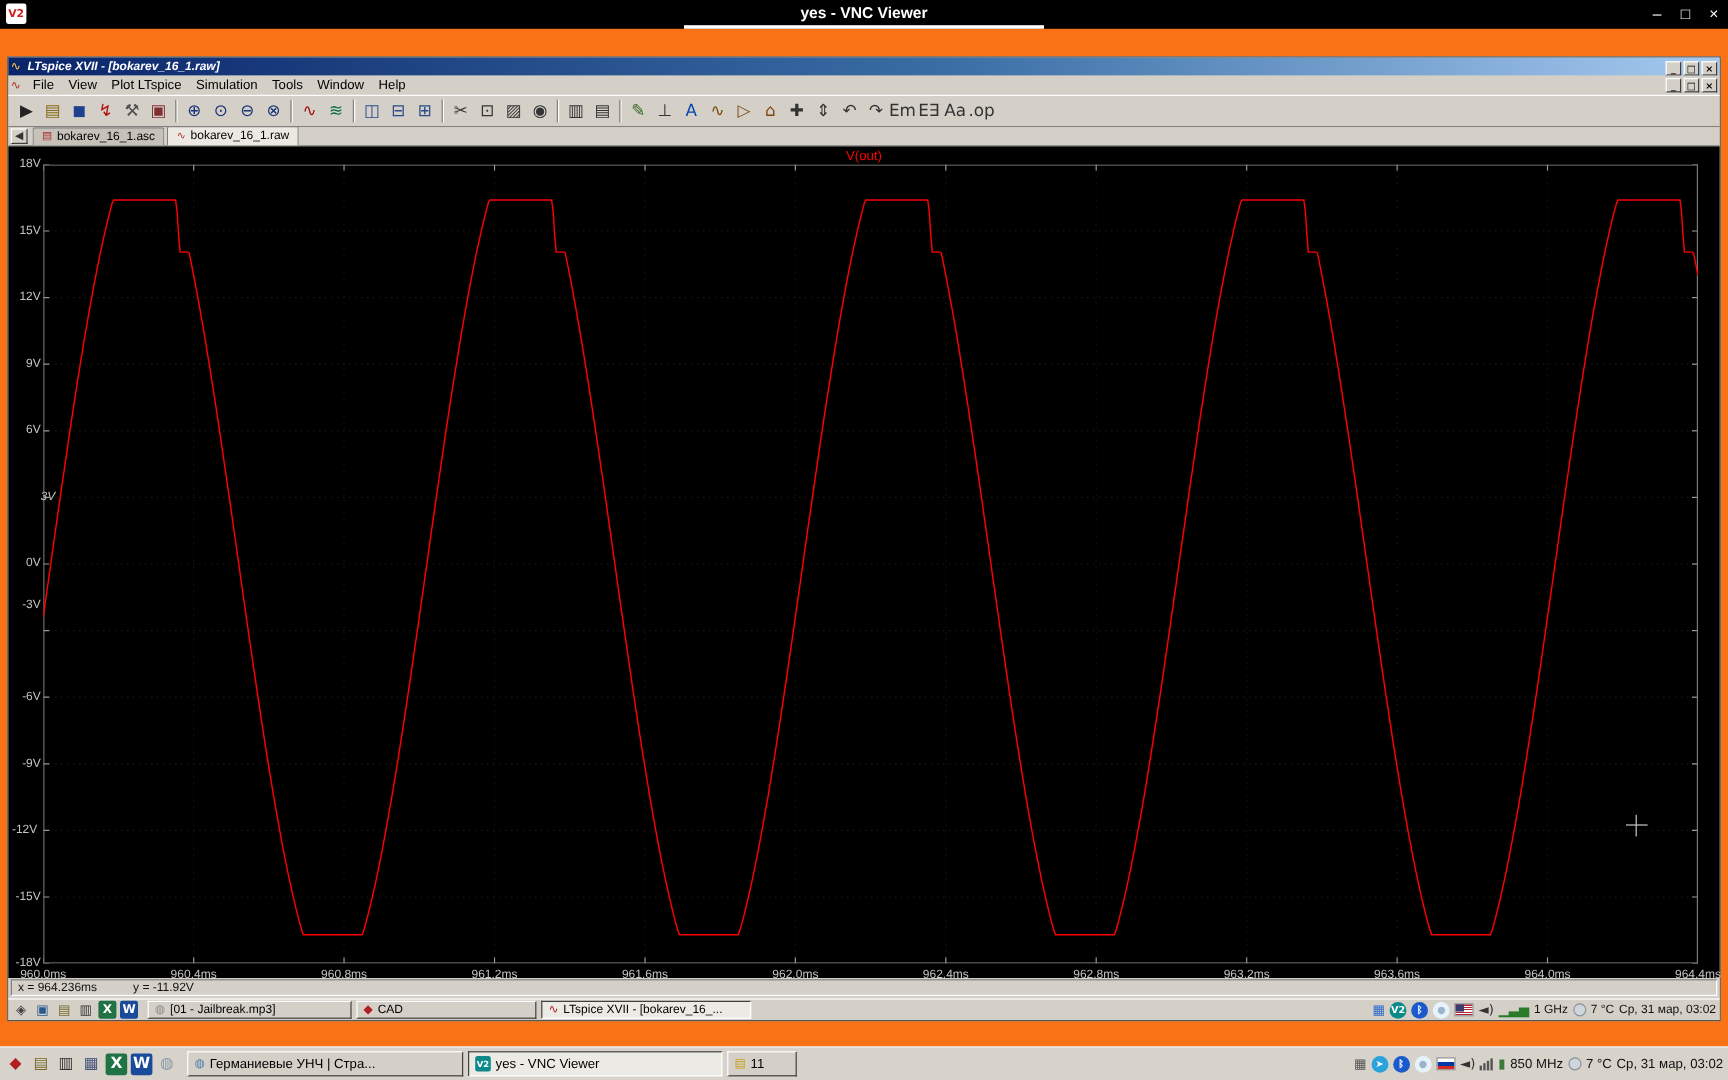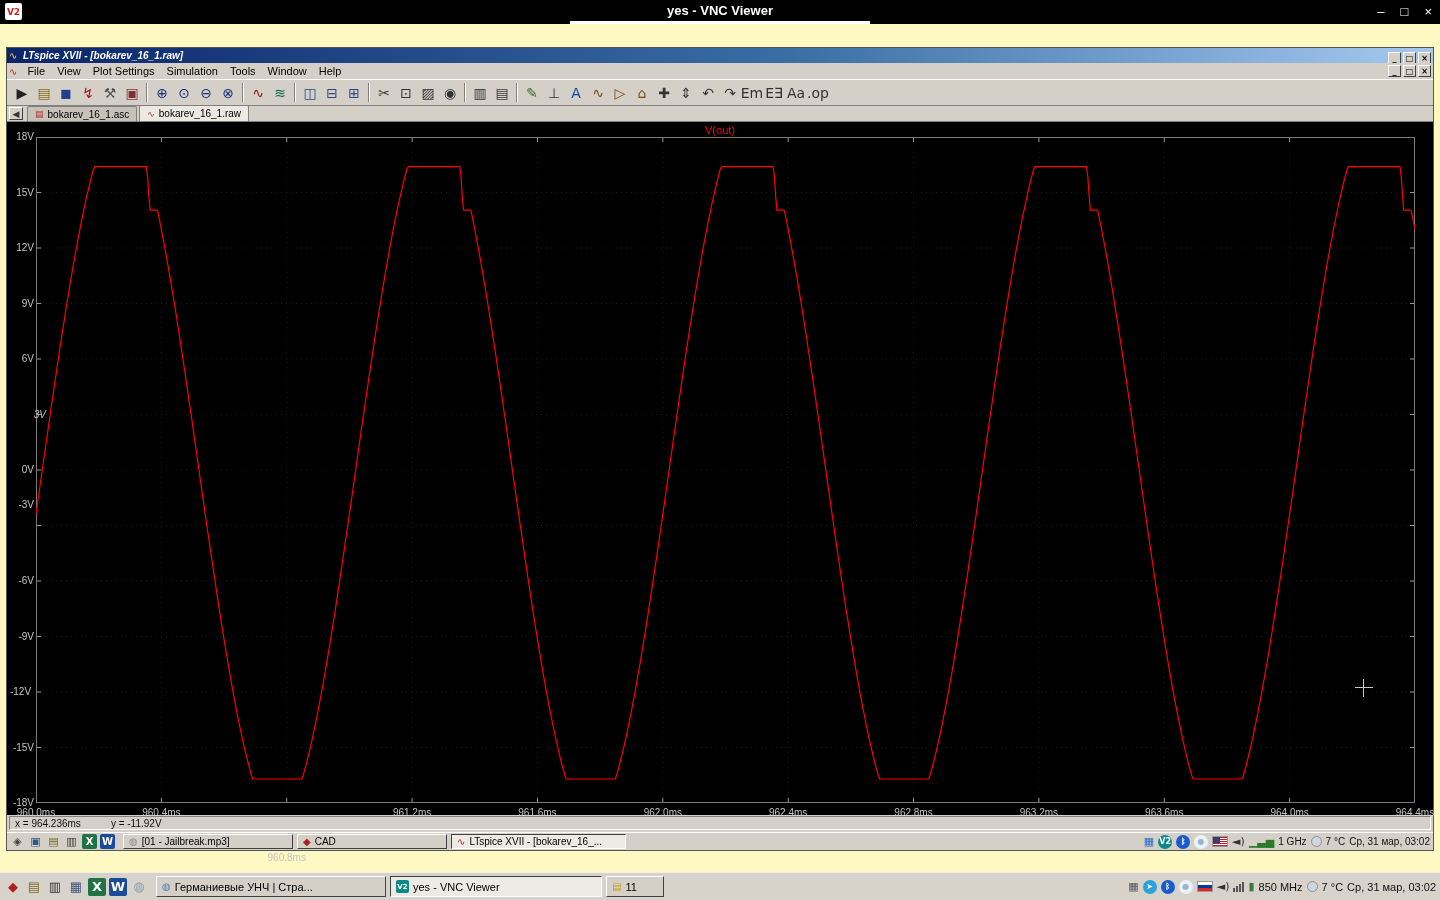--- a/index.html
+++ b/index.html
@@ -1,18 +1,18 @@
 <!DOCTYPE html>
 <html><head>
 <meta charset="utf-8">
 <style>
   * { margin:0; padding:0; box-sizing:border-box; }
   html,body { width:1440px; height:900px; background:#000; overflow:hidden;
               font-family:"Liberation Sans", sans-serif; }
-  #screen { position:relative; width:1440px; height:900px; background:#fef9c3; }
+  #screen { position:relative; width:1440px; height:900px; background:#f97316; }
 
   
   #vnc-titlebar { position:absolute; top:0; left:0; width:1440px; height:24px; background:#000; }
   .vnc-logo { position:absolute; left:5px; top:3px; width:17px; height:17px; background:#fff;
               border-radius:2px; color:#c22; font:bold 9px "DejaVu Sans",sans-serif;
               display:flex; align-items:center; justify-content:center; }
   .vnc-title { position:absolute; left:0; right:0; top:3px; text-align:center; color:#fff;
                font-size:13px; font-weight:bold; }
   .vnc-underline { position:absolute; left:570px; top:21px; width:300px; height:3px; background:#fff; }
   .vnc-controls { position:absolute; right:8px; top:3px; display:flex; gap:16px; }
@@ -134,21 +134,21 @@
       <span class="lt-sysicon">∿</span>
       <span class="lt-title">LTspice XVII - [bokarev_16_1.raw]</span>
       <span class="lt-winbtns" id="lt-winbtns"><span class="win95-btn">_</span><span class="win95-btn">□</span><span class="win95-btn">×</span></span>
     </div>
 
     <div class="lt-menubar">
       <span class="mdi-icon">∿</span>
       <span id="lt-menus" style="display:flex;">
           <span class="lt-menu">File</span>
           <span class="lt-menu">View</span>
-          <span class="lt-menu">Plot Settings</span>
+          <span class="lt-menu">Plot LTspice</span>
           <span class="lt-menu">Simulation</span>
           <span class="lt-menu">Tools</span>
           <span class="lt-menu">Window</span>
           <span class="lt-menu">Help</span>
         </span>
       <span class="lt-mdibtns" id="lt-mdibtns">
           <span class="win95-btn">_</span>
           <span class="win95-btn">□</span>
           <span class="win95-btn">×</span>
         </span>
@@ -298,21 +298,21 @@
           <div class="ylab" style="left: 0px; top: 377px;">-3V</div>
           <div class="ylab" style="left: 0px; top: 453px;">-6V</div>
           <div class="ylab" style="left: 0px; top: 508.5px;">-9V</div>
           <div class="ylab" style="left: 0px; top: 564px; text-align: center;">-12V</div>
           <div class="ylab" style="left: 0px; top: 619.5px;">-15V</div>
           <div class="ylab" style="left: 0px; top: 675px;">-18V</div>
         </div>
       <div id="xlabels">
           <div class="xlab" style="left: 1px; top: 685px;">960.0ms</div>
           <div class="xlab" style="left: 126.364px; top: 685px;">960.4ms</div>
-          <div class="xlab" style="left: 251.727px; top: 685px; margin-top: 45px;">960.8ms</div>
+          <div class="xlab" style="left: 251.727px; top: 685px;">960.8ms</div>
           <div class="xlab" style="left: 377.091px; top: 685px;">961.2ms</div>
           <div class="xlab" style="left: 502.455px; top: 685px;">961.6ms</div>
           <div class="xlab" style="left: 627.818px; top: 685px;">962.0ms</div>
           <div class="xlab" style="left: 753.182px; top: 685px;">962.4ms</div>
           <div class="xlab" style="left: 878.545px; top: 685px;">962.8ms</div>
           <div class="xlab" style="left: 1003.91px; top: 685px;">963.2ms</div>
           <div class="xlab" style="left: 1129.27px; top: 685px;">963.6ms</div>
           <div class="xlab" style="left: 1254.64px; top: 685px;">964.0ms</div>
           <div class="xlab" style="left: 1380px; top: 685px;">964.4ms</div>
         </div>

